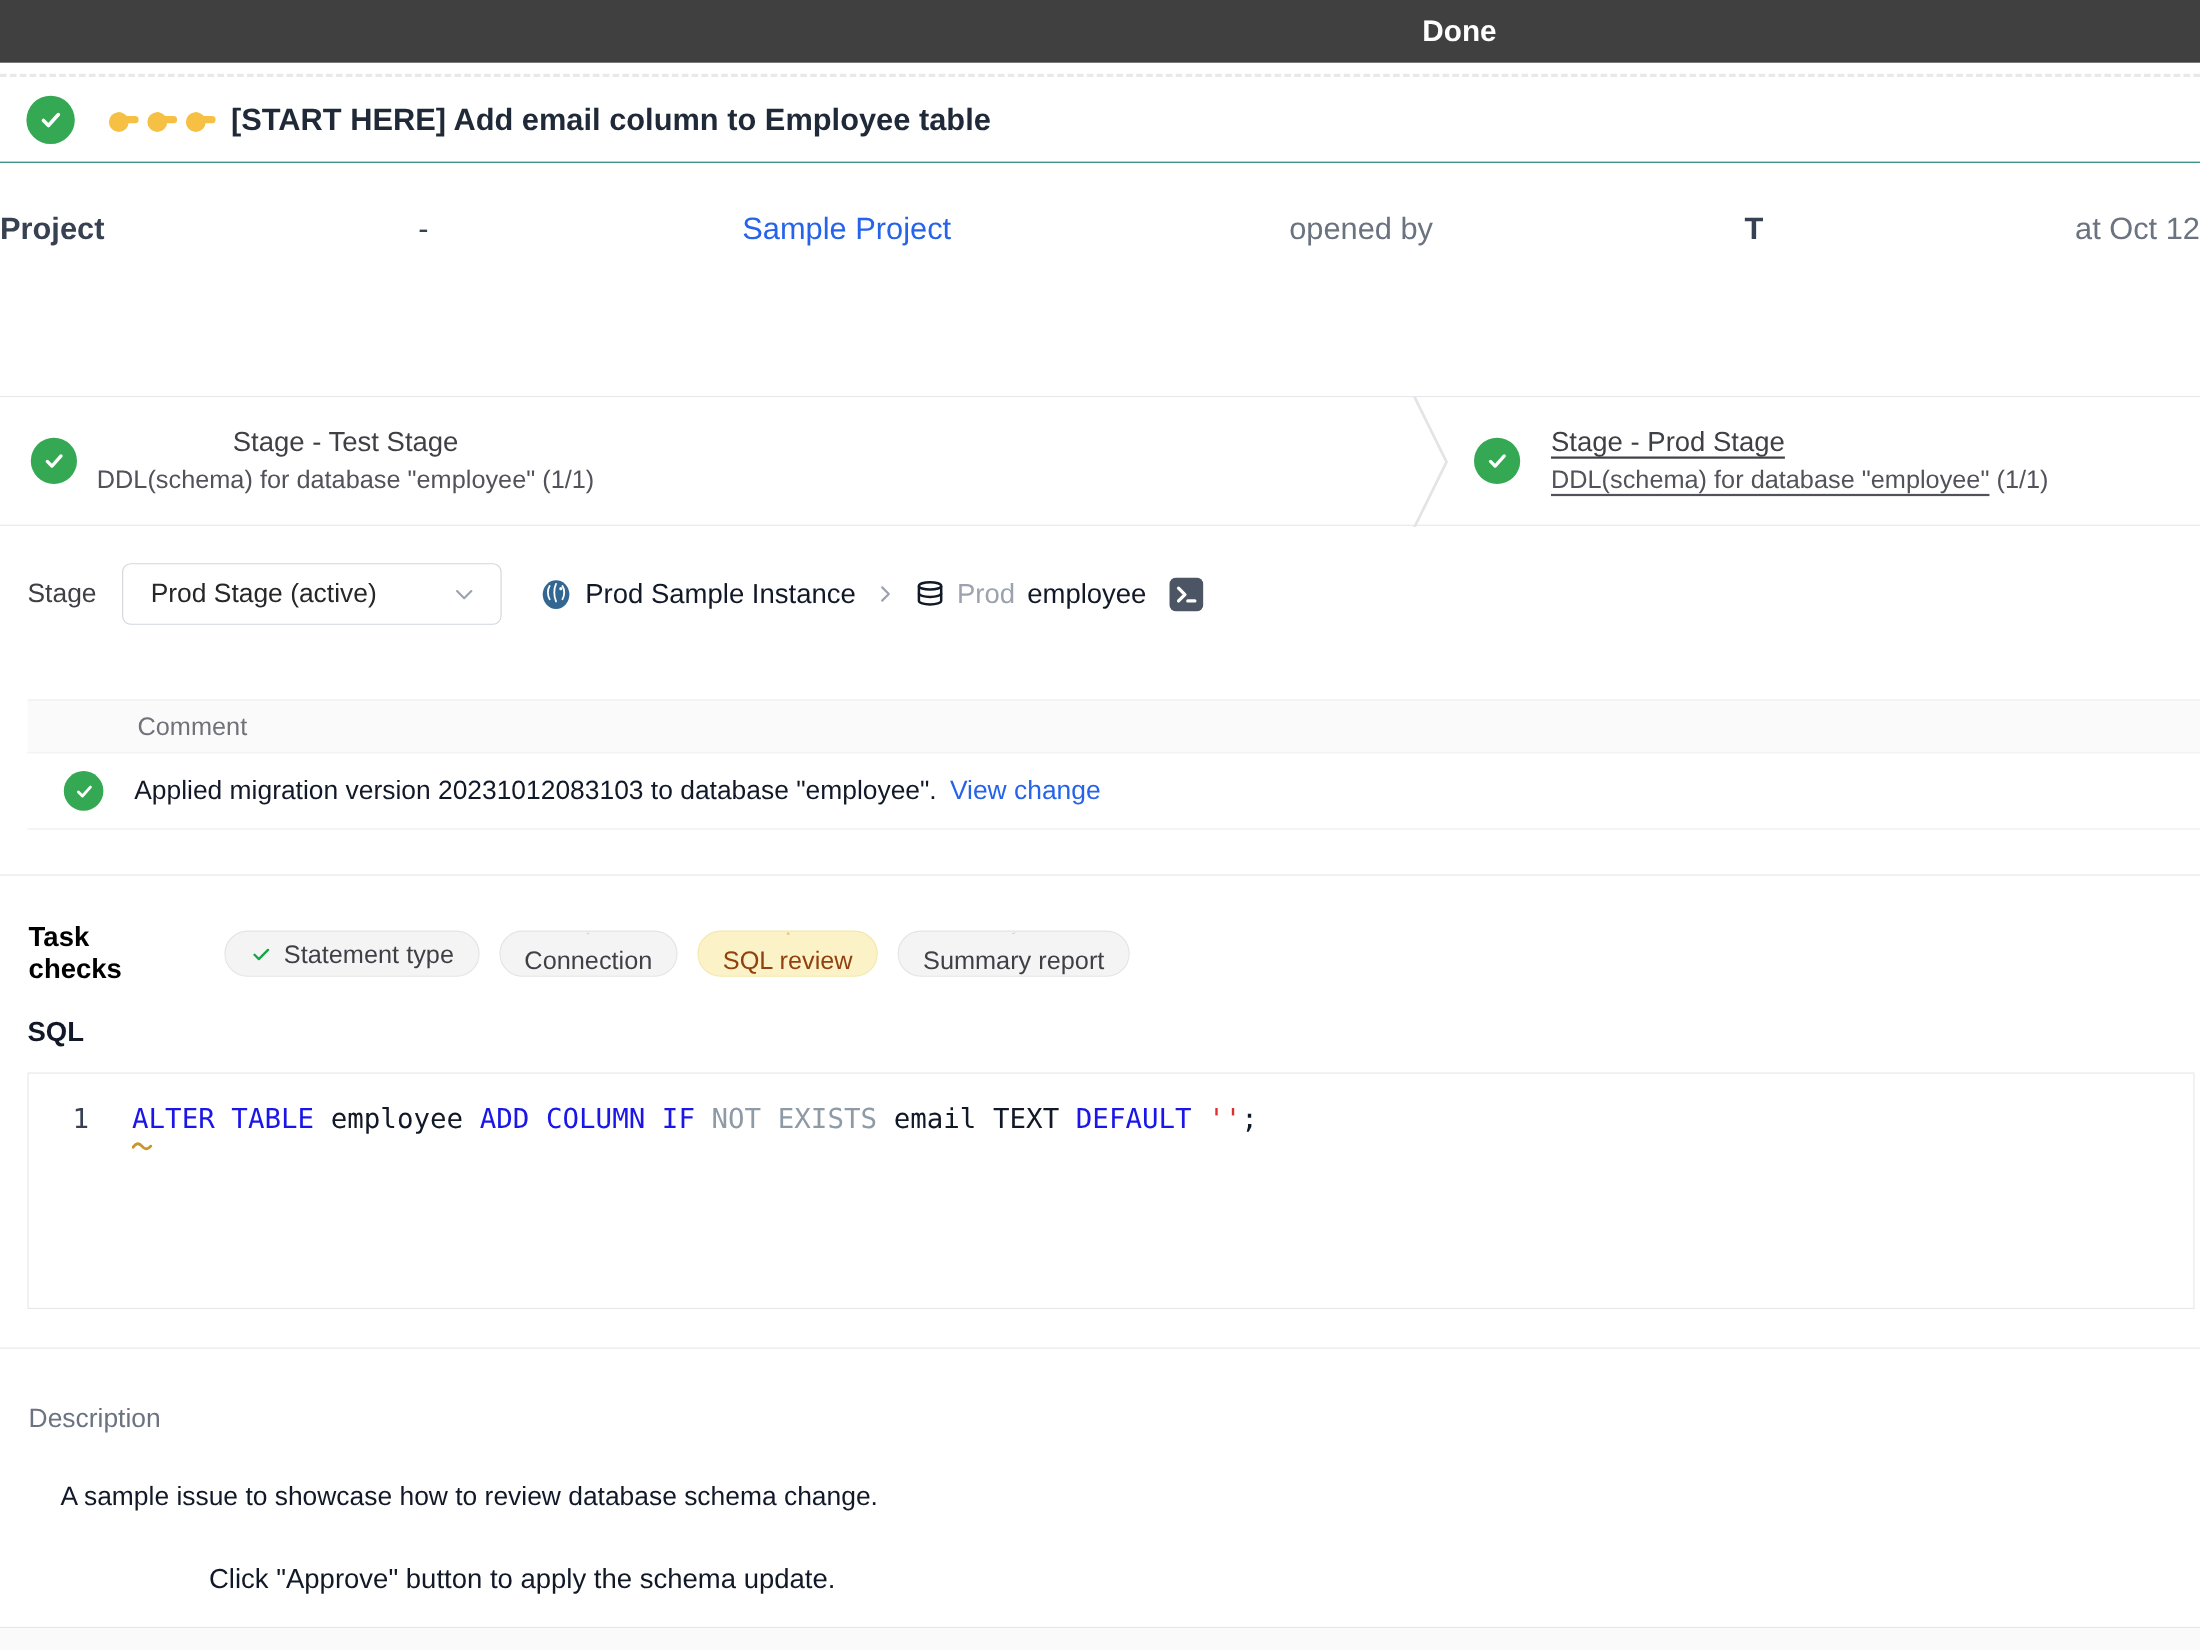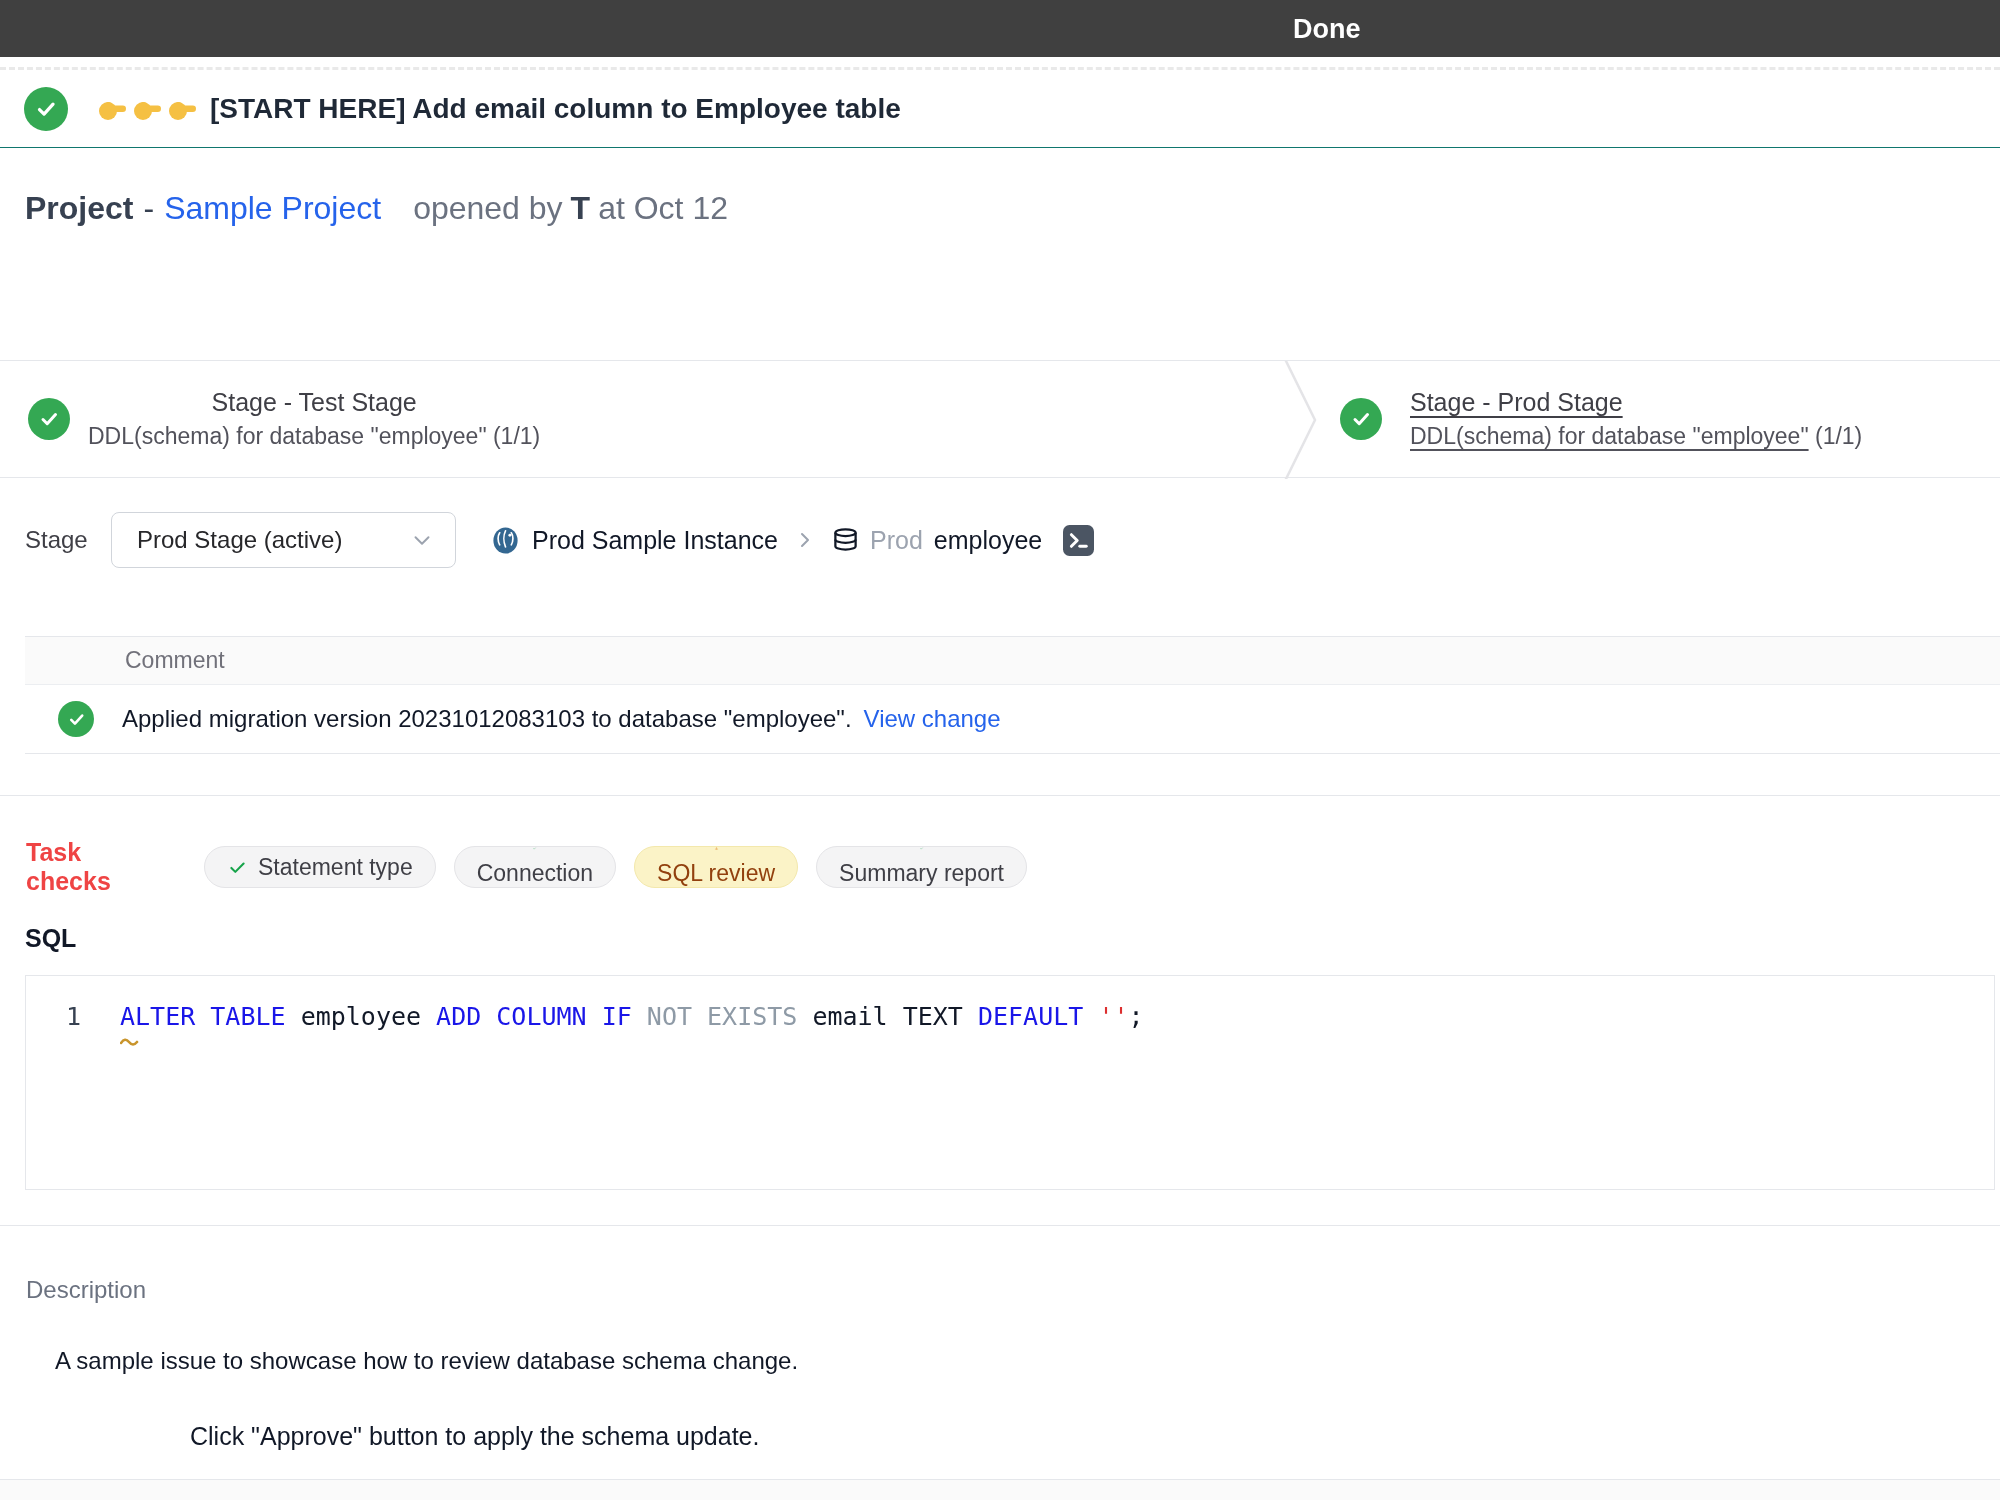--- a/index.html
+++ b/index.html
@@ -21,21 +21,21 @@
                   align-items:center; justify-content:center; flex:none; }
   .cc-lg { width:44px; height:44px; }
   .cc-md { width:42px; height:42px; }
   .cc-sm { width:36px; height:36px; }
   .issue-title { display:flex; align-items:center; margin-left:28px; font-size:28px;
                  font-weight:700; color:#1f2937; }
   .emoji-hands { display:inline-flex; gap:3px; margin-right:12px; }
 
   
   .project-row { margin-top:45px; height:30px; display:flex; align-items:center;
-                 padding-left:25px; font-size:32px; }
+                 font-size:28px;justify-content:space-between; }
   .proj-label { font-weight:700; color:#374151; }
   .proj-dash { margin:0 10px; color:#374151; }
   .proj-link { color:#2563eb; text-decoration:none; cursor:pointer; }
   .muted { color:#6b7280; }
   .opened-by { margin-left:32px; }
   .creator { margin:0 8px; color:#374151; font-weight:700; }
 
   
   .stage-band { margin-top:137px; height:118px; border-top:1px solid #e5e7eb;
                 border-bottom:1px solid #e5e7eb; position:relative; display:flex;
@@ -74,21 +74,21 @@
                  background:#fff; gap:28px; font-size:24px; color:#111827; }
   .view-change { color:#2563eb; margin-left:12px; text-decoration:none; cursor:pointer; }
 
   .hr { border-top:1px solid #e5e7eb; }
   .hr-1 { margin-top:41px; }
   .hr-2 { margin-top:35px; }
 
   
   .task-checks { margin-top:50px; height:42px; display:flex; align-items:center;
                  padding-left:26px; }
-  .tc-label { font-size:25px; font-weight:700; color:#ef4444; width:130px; }
+  .tc-label { font-size:25px; font-weight:700; color:#000000; width:130px; }
   .badge { height:42px; border-radius:21px; display:inline-flex; align-items:center;
            gap:10px; padding:0 22px; font-size:23px; font-weight:500; color:#3f3f46;
            background:#f4f4f5; border:1px solid #e4e4e7; cursor:pointer; }
   .badge + .badge { margin-left:18px;flex-direction:column; }
   .badge-first { margin-left:48px; }
   .badge-warn { background:#FBF3C7; border-color:#f3e8ac; color:#92400e; }
 
   
   .sql-label { margin-top:36px; height:32px; padding-left:25px; font-size:25px;
                font-weight:700; color:#111827; }

